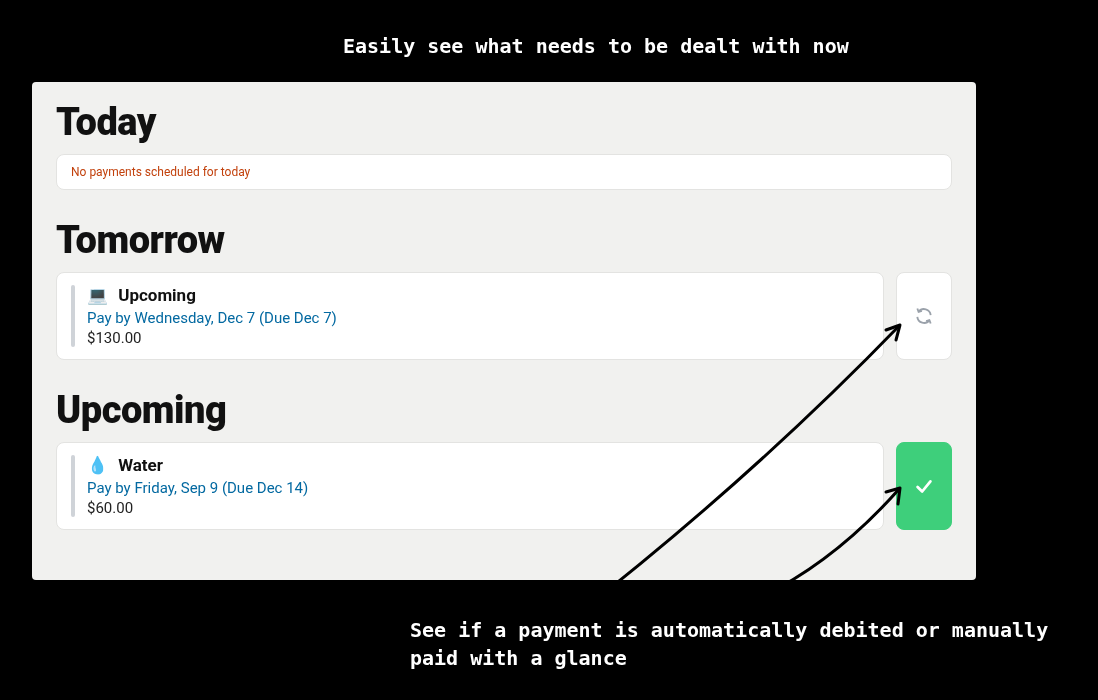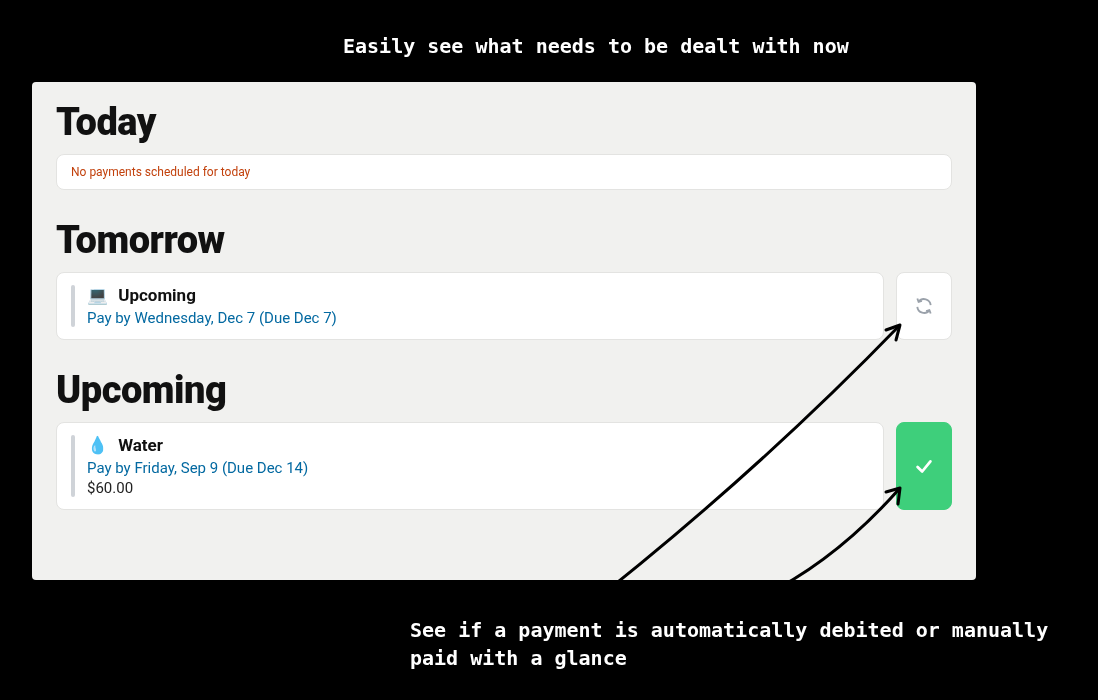--- a/index.html
+++ b/index.html
@@ -139,20 +139,21 @@
   <div class="section-title" style="margin-top:28px;">Tomorrow</div>
   <div class="row">
     <div class="pay-card">
       <div class="accent-bar"></div>
       <div class="pay-body">
         <div class="pay-title">
           <span class="emoji">💻</span>
           <span>Upcoming</span>
         </div>
         <div class="pay-sub">Pay by Wednesday, Dec 7 (Due Dec 7)</div>
+        <div class="pay-amount">$130.00</div>
       </div>
     </div>
     <div class="action-btn">
       <svg class="refresh-icon" viewBox="0 0 24 24">
         <path d="M20 11 A8 8 0 0 0 5.5 7"></path>
         <polyline points="4,3 5.5,7 9.5,5.8"></polyline>
         <path d="M4 13 A8 8 0 0 0 18.5 17"></path>
         <polyline points="20,21 18.5,17 14.5,18.2"></polyline>
       </svg>
     </div>

